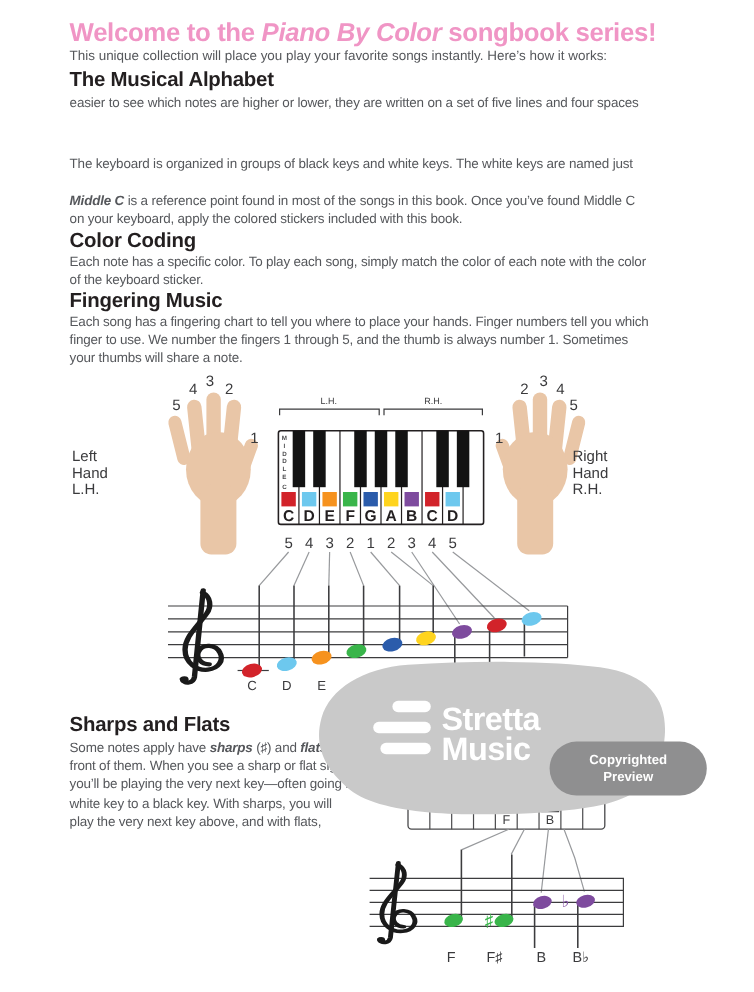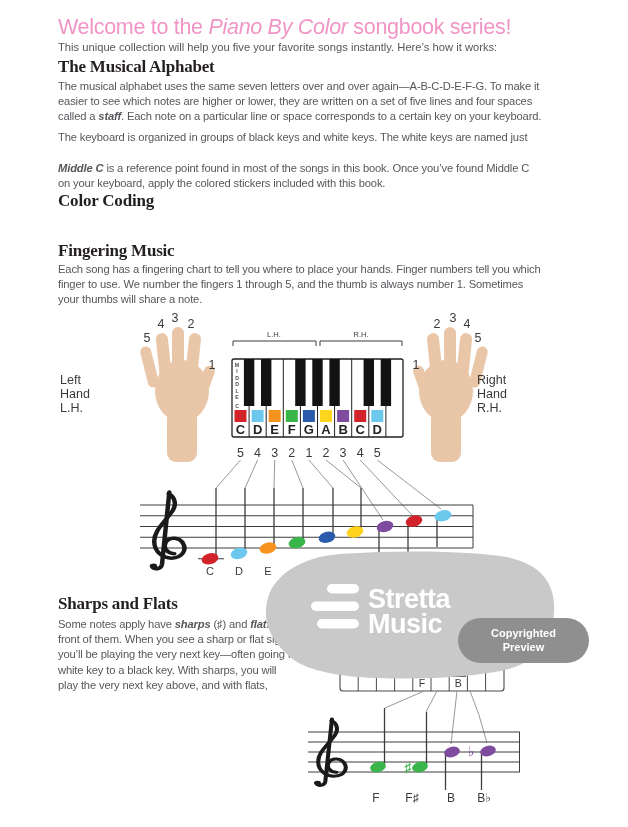--- a/index.html
+++ b/index.html
@@ -1,22 +1,22 @@
 <!DOCTYPE html>
 <html><head>
 <meta charset="utf-8">
 <style>
   html,body{margin:0;padding:0;background:#ffffff;}
   #page{position:relative;width:628px;height:827px;background:#ffffff;overflow:hidden;
         font-family:"Liberation Sans","DejaVu Sans",sans-serif;color:#55575b;}
   .abs{position:absolute;}
-  #title{left:58px;top:15px;font-size:21.5px;font-weight:normal;letter-spacing:-0.3px;white-space:nowrap;}
+  #title{left:58px;top:15px;font-size:21.5px;font-weight:bold;letter-spacing:-0.3px;white-space:nowrap;}
   #title .it{font-style:italic;}
   #subtitle{left:58px;top:41px;font-size:11.2px;white-space:nowrap;}
-  .h2{left:58px;font-size:17px;font-weight:bold;color:#231f20;letter-spacing:-0.2px;white-space:nowrap;font-family:Liberation Serif, serif;}
+  .h2{left:58px;font-size:17px;font-weight:bold;color:#231f20;letter-spacing:-0.2px;white-space:nowrap;}
   .para{left:58px;font-size:11.2px;letter-spacing:-0.15px;color:#55575b;}
   .para .line{height:15.2px;line-height:15.2px;white-space:nowrap;}
   .bi{font-weight:bold;font-style:italic;}
   svg{position:absolute;left:0;overflow:visible;}
   text{font-family:"Liberation Sans","DejaVu Sans",sans-serif;}
   .keylbl{font-size:13px;font-weight:bold;fill:#231f20;}
   .fingnum{font-size:12.5px;fill:#3a3a3c;}
   .handlbl{font-size:12.5px;fill:#3a3a3c;}
   .bracketlbl{font-size:7.5px;fill:#3a3a3c;}
   .midc{font-size:5.2px;fill:#4a4a4c;font-weight:bold;}
@@ -28,37 +28,39 @@
   .accid{font-size:14px;font-weight:bold;}
 </style>
 </head>
 <body>
 
 <div id="page">
 
   <div class="abs" id="title" style="color: rgb(240, 149, 197);">
     <span>Welcome to the </span><span class="it">Piano By Color</span><span> songbook series!</span>
   </div>
-  <div class="abs" id="subtitle">This unique collection will help you five your favorite songs instantly. Here’s how it works:</div>
+  <div class="abs" id="subtitle">This unique collection will place you play your favorite songs instantly. Here’s how it works:</div>
 
   <div class="abs h2" style="top:57px">The Musical Alphabet</div>
   <div class="abs para" style="top:79px">
-    <div class="line">The musical alphabet uses the same seven letters over and over again—A-B-C-D-E-F-G. To make it</div>
     <div class="line">easier to see which notes are higher or lower, they are written on a set of five lines and four spaces</div>
-    <div class="line"><span>called a </span><span class="bi">staff</span><span>. Each note on a particular line or space corresponds to a certain key on your keyboard.</span></div>
   </div>
   <div class="abs para" style="top:130px">
     <div class="line">The keyboard is organized in groups of black keys and white keys. The white keys are named just</div>
   </div>
   <div class="abs para" style="top:161px">
     <div class="line"><span class="bi">Middle C</span><span> is a reference point found in most of the songs in this book. Once you’ve found Middle C</span></div>
     <div class="line">on your keyboard, apply the colored stickers included with this book.</div>
   </div>
 
   <div class="abs h2" style="top:191px">Color Coding</div>
+  <div class="abs para" style="top:212px">
+    <div class="line">Each note has a specific color. To play each song, simply match the color of each note with the color</div>
+    <div class="line">of the keyboard sticker.</div>
+  </div>
 
   <div class="abs h2" style="top:241px">Fingering Music</div>
   <div class="abs para" style="top:262px">
     <div class="line">Each song has a fingering chart to tell you where to place your hands. Finger numbers tell you which</div>
     <div class="line">finger to use. We number the fingers 1 through 5, and the thumb is always number 1. Sometimes</div>
     <div class="line">your thumbs will share a note.</div>
   </div>
 
   <svg class="abs" style="top:308px" width="628" height="282" viewBox="0 0 628 282">
 

